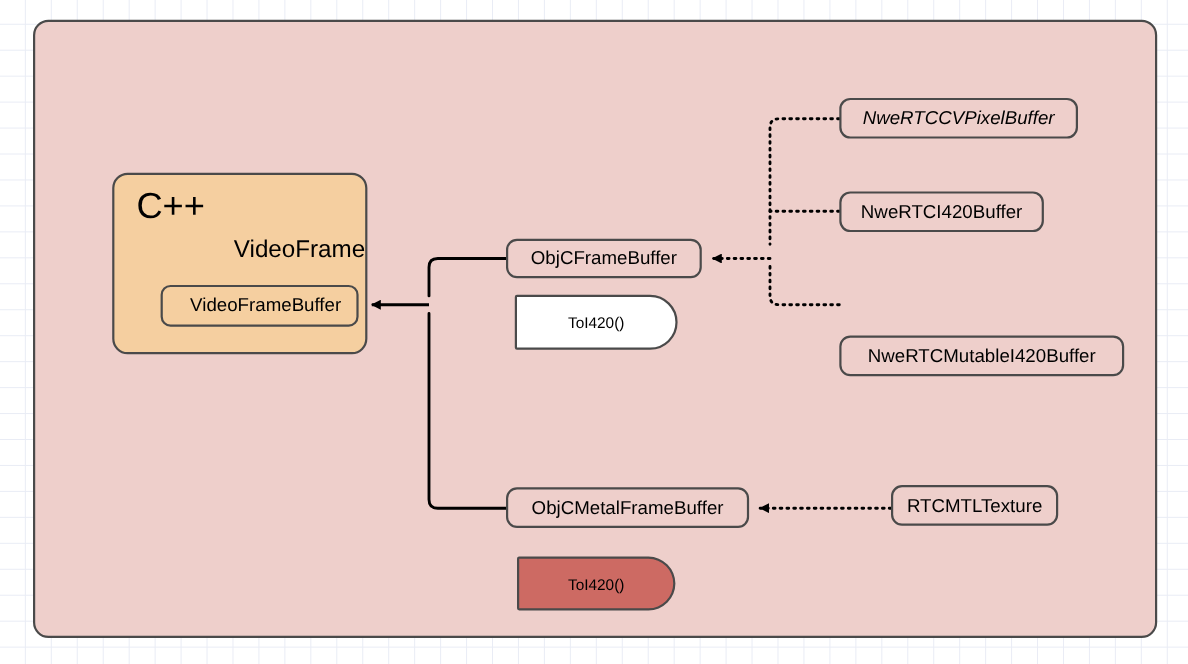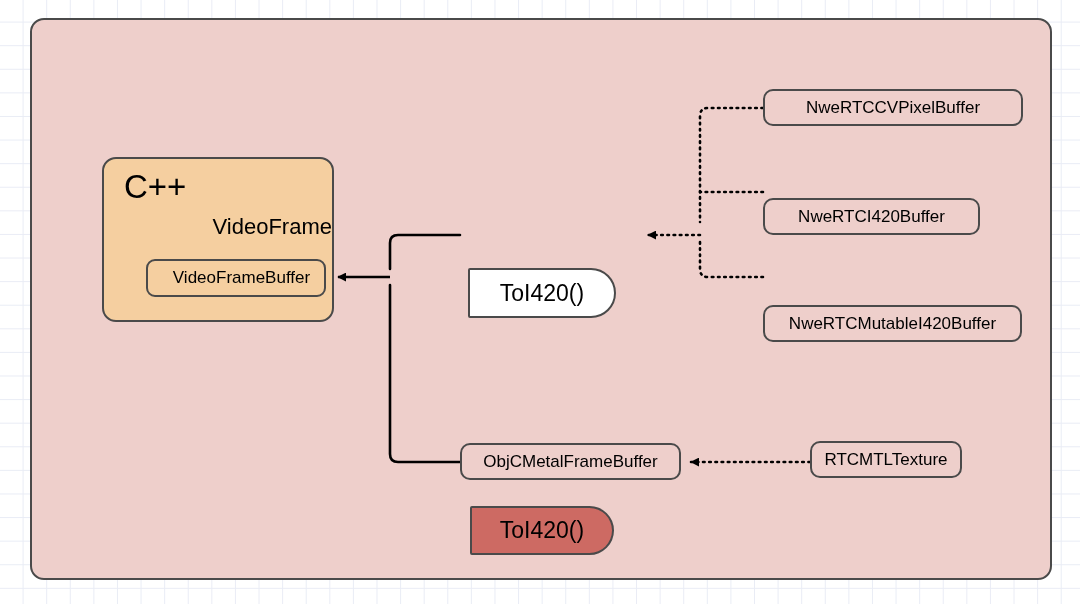--- a/index.html
+++ b/index.html
@@ -107,21 +107,21 @@
   }
 
   
   .dshape {
     position: absolute;
     box-sizing: border-box;
     border: 2px solid #4a4a4a;
     display: flex;
     align-items: center;
     justify-content: center;
-    font-size: 23px;
+    font-size: 14px;
     color: #000;
     white-space: nowrap;
     text-align: right;
   }
   .toi420-white {
     left: 468px;
     top: 268px;
     width: 148px;
     height: 50px;
     background: #ffffff;
@@ -135,22 +135,22 @@
     background: #cd6a63;
     border-radius: 2px 25px 25px 2px;
   }
 
   
   .rt-box {
     background: #eecfcb;
     font-size: 17px;
     height: 37px;
   }
-  .rt-cvpixel   { left: 763px; top: 89px;  width: 260px; }
-  .rt-i420      { left: 763px; top: 174px; width: 217px; margin-top: 24px; }
+  .rt-cvpixel   { left: 763px; top: 89px;  width: 217px; font-style: italic; }
+  .rt-i420      { left: 763px; top: 174px; width: 186px; }
   .rt-mutable   { left: 763px; top: 258px; width: 259px; margin-top: 47px; }
   .rt-mtl       { left: 810px; top: 441px; width: 152px; }
 
   
   #wires {
     position: absolute;
     left: 0;
     top: 0;
     width: 1080px;
     height: 604px;
@@ -204,20 +204,23 @@
 
   <div class="node cpp-box">
     <span class="cpp-title">C++</span>
     <span class="cpp-sub">VideoFrame</span>
   </div>
 
   <div class="node vfb">
     <span>VideoFrameBuffer</span>
   </div>
 
+  <div class="node objc-fb">
+    <span>ObjCFrameBuffer</span>
+  </div>
 
   <div class="dshape toi420-white">
     <span>ToI420()</span>
   </div>
 
   <div class="node objc-metal-fb">
     <span>ObjCMetalFrameBuffer</span>
   </div>
 
   <div class="dshape toi420-red">

